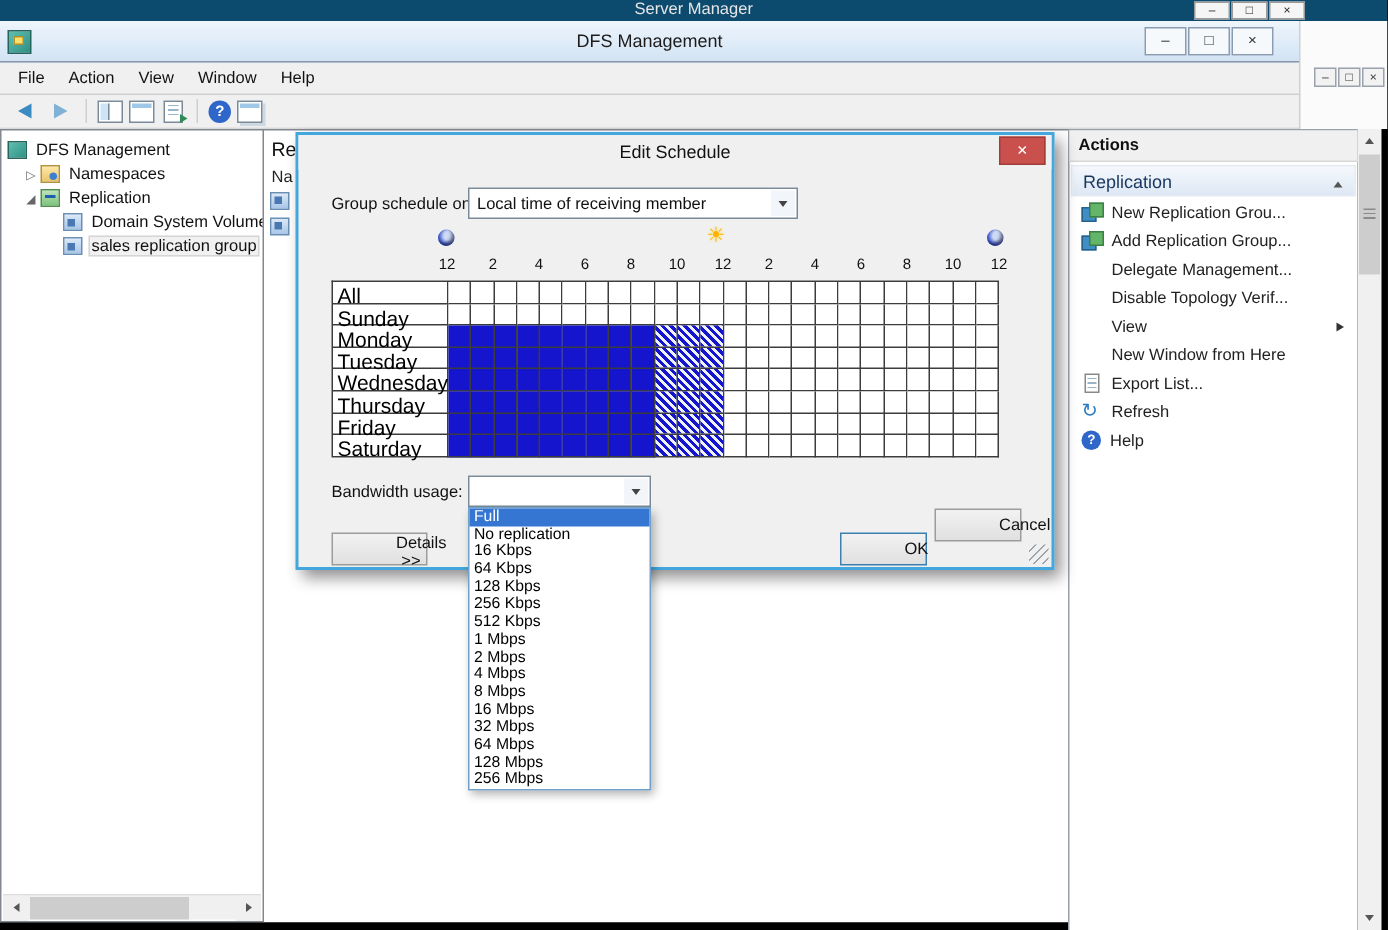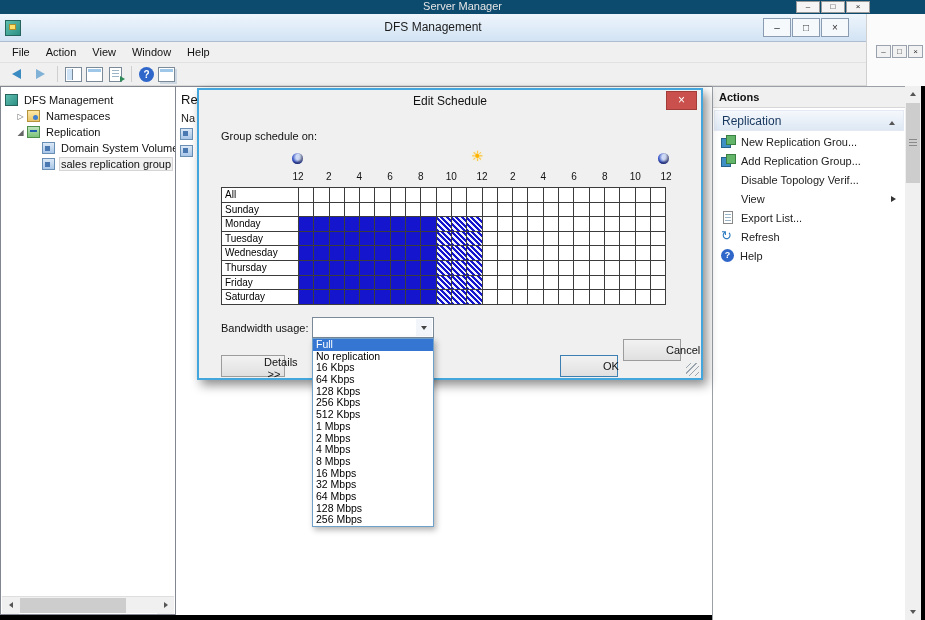--- a/index.html
+++ b/index.html
@@ -120,21 +120,21 @@
   .base-combo{left:113px;top:12px;width:220px;height:21px;}
   .bw-combo{left:113px;top:204px;width:122px;height:21px;}
   .combo-arrow{position:absolute;right:1px;top:1px;bottom:1px;width:16px;background:#f2f5f9;display:flex;align-items:center;justify-content:center;}
   .combo-arrow::after{content:'';border-left:3px solid transparent;border-right:3px solid transparent;border-top:4px solid #444;}
   .sun{position:absolute;left:272px;top:36px;font-size:14px;line-height:14px;color:#ffb300;text-shadow:0 0 2px #ffd84d;}
   .moon{position:absolute;top:40px;width:11px;height:11px;border-radius:50%;background:radial-gradient(circle at 62% 38%,#cdd9f5 0 30%,#3b57c9 65%,#1c2f8a);box-shadow:inset -2px -2px 2px rgba(0,0,30,.45);}
   .m1{left:93px}.m2{left:459px}
   #hour-labels{position:absolute;inset:0;pointer-events:none;}
   .hour-label{position:absolute;top:58px;transform:translateX(-50%);font-size:10px;color:#111;}
   .sched-table{position:absolute;left:22px;top:74px;display:grid;grid-template-columns:77px repeat(24,15.3px);grid-auto-rows:14.6px;background:#fff;border-top:1px solid #3c3c3c;border-left:1px solid #3c3c3c;}
-  .sl{border-right:1px solid #3c3c3c;border-bottom:1px solid #3c3c3c;font-size:10px;color:#000;padding:1px 3px;white-space:nowrap;}
+  .sl{border-right:1px solid #3c3c3c;border-bottom:1px solid #3c3c3c;font-size:14px;color:#000;padding:1px 3px;white-space:nowrap;}
   .sc{border-right:1px solid #3c3c3c;border-bottom:1px solid #3c3c3c;background:#fff;}
   .sc.solid{background:#1515cd;}
   .sc.hatch{background:repeating-linear-gradient(45deg,#1515cd 0 2px,#eef2ff 2px 4px);}
   .bw-list{position:absolute;left:113px;top:225px;width:122px;background:#fff;border:1px solid #70a0c8;z-index:40;box-shadow:2px 3px 6px rgba(0,0,0,.3);}
   .bw-item{height:11.7px;line-height:11.7px;font-size:10.5px;padding-left:3px;color:#000;white-space:nowrap;}
   .bw-item.sel{background:#3576d2;color:#fff;}
   .btn{position:absolute;height:22px;background:linear-gradient(#f2f2f2,#e0e0e0);border:1px solid #9c9c9c;font-size:11px;color:#111;font-family:"Liberation Sans",sans-serif;padding-left:42px;}
   .details-btn{left:22px;top:242px;width:64px;}
   .ok-btn{left:361px;top:242px;width:58px;border-color:#3c7fb1;}
   .cancel-btn{left:424px;top:226px;width:58px;}
@@ -251,26 +251,34 @@
         <div class="action-item">
           <div class="aicon aicon-new-replication-group"></div>
           <div class="alabel">New Replication Grou...</div>
         </div>
         <div class="action-item">
           <div class="aicon aicon-add-replication-group"></div>
           <div class="alabel">Add Replication Group...</div>
         </div>
         <div class="action-item">
           <div class="aicon empty"></div>
+          <div class="alabel">Delegate Management...</div>
+        </div>
+        <div class="action-item">
+          <div class="aicon empty"></div>
           <div class="alabel">Disable Topology Verif...</div>
         </div>
         <div class="action-item">
           <div class="aicon empty"></div>
           <div class="alabel">View</div>
           <div class="submenu-arrow"></div>
+        </div>
+        <div class="action-item">
+          <div class="aicon empty"></div>
+          <div class="alabel">New Window from Here</div>
         </div>
         <div class="action-item">
           <div class="aicon aicon-export-list"></div>
           <div class="alabel">Export List...</div>
         </div>
         <div class="action-item">
           <div class="aicon aicon-refresh"></div>
           <div class="alabel">Refresh</div>
         </div>
         <div class="action-item">
@@ -292,20 +300,24 @@
 
   <div class="bottom-edge"></div>
 
   <div class="dialog">
     <div class="dialog-titlebar">
       <span>Edit Schedule</span>
       <div class="dialog-close">×</div>
     </div>
     <div class="dialog-body">
       <span class="lbl base-lbl">Group schedule on:</span>
+      <div class="combo base-combo">
+        <span>Local time of receiving member</span>
+        <span class="combo-arrow"></span>
+      </div>
 
       <span class="moon m1"></span>
       <span class="sun">☀</span>
       <span class="moon m2"></span>
 
       <div id="hour-labels">
           <div class="hour-label" style="left: 99px;">12</div>
           <div class="hour-label" style="left: 129.667px;">2</div>
           <div class="hour-label" style="left: 160.333px;">4</div>
           <div class="hour-label" style="left: 191px;">6</div>

